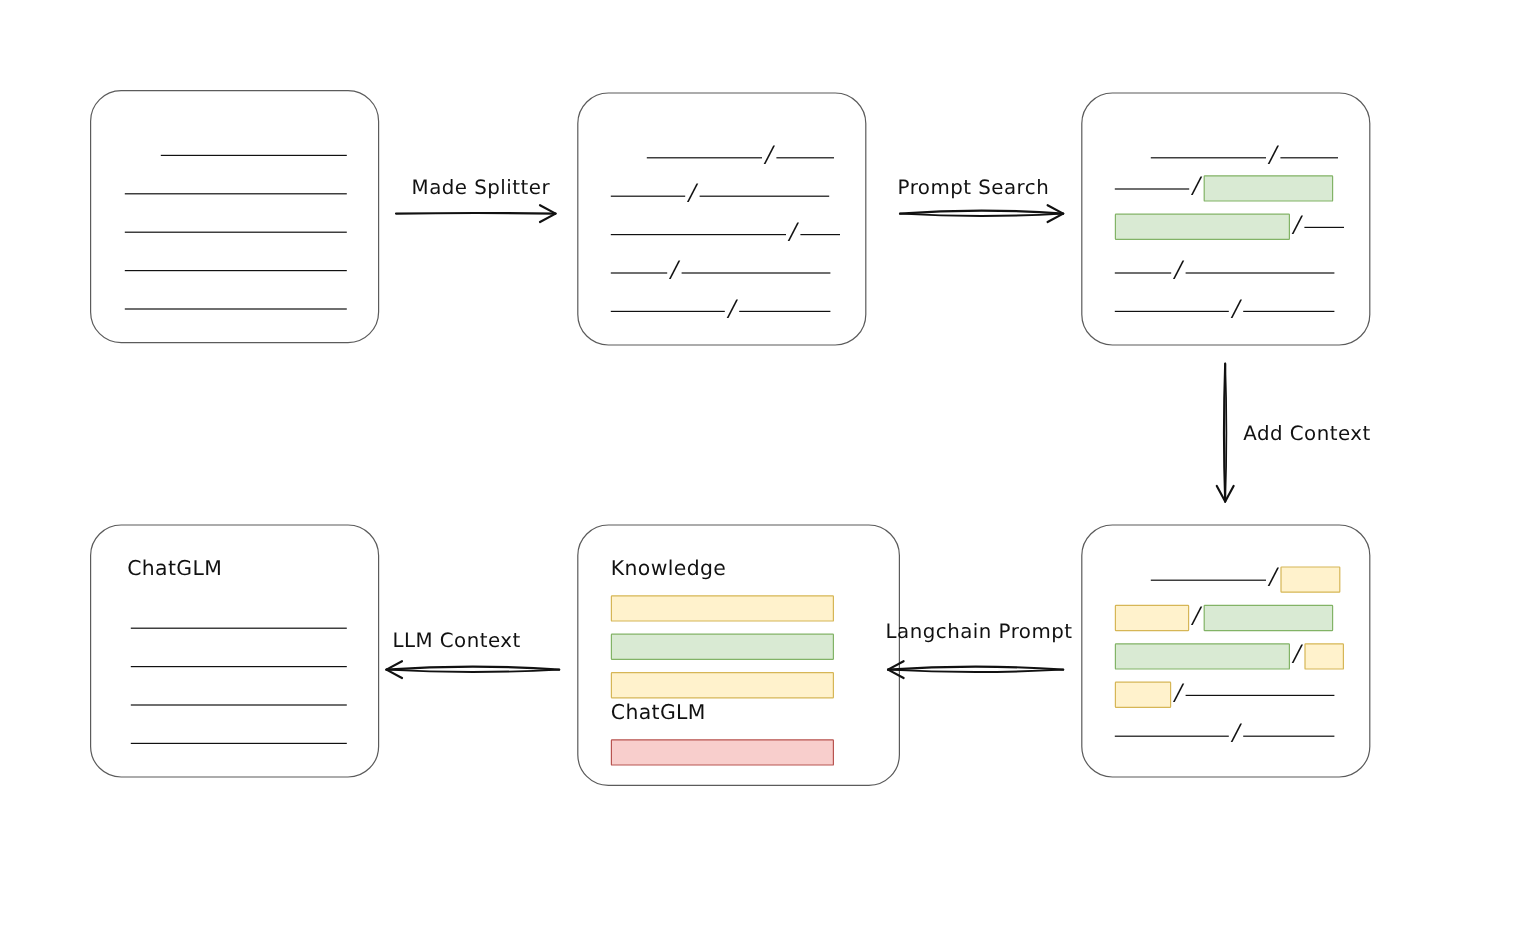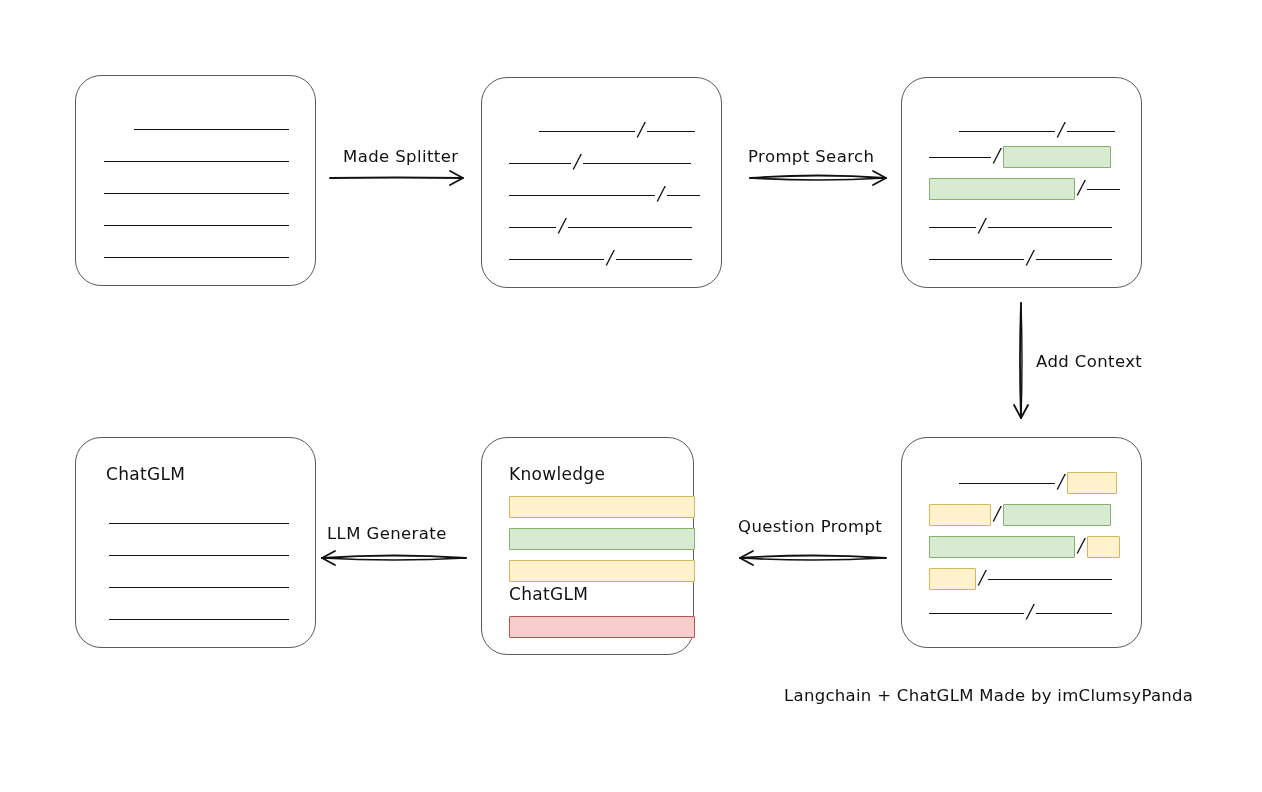--- a/index.html
+++ b/index.html
@@ -198,21 +198,21 @@
           <div class="seg" style="width: 124px;"></div>
         </div>
         <div class="row" style="left: 27px; top: 166px;">
           <div class="seg" style="width: 95px;"></div>
           <span class="slash">/</span>
           <div class="seg" style="width: 76px;"></div>
         </div>
       </div>
   </div>
 
-  <div class="card" id="card-prompt" style="left: 481px; top: 437px; width: 213px; height: 218px;">
+  <div class="card" id="card-prompt" style="left: 481px; top: 437px; width: 269px; height: 218px;">
     <div class="lines">
         <div class="card-title" style="left: 27px; top: 26px;">Knowledge</div>
         <div class="card-title" style="left: 27px; top: 146px;">ChatGLM</div>
         <div class="row" style="left: 27px; top: 60px;">
           <div class="chip yellow" style="width: 186px;"></div>
         </div>
         <div class="row" style="left: 27px; top: 92px;">
           <div class="chip green" style="width: 186px;"></div>
         </div>
         <div class="row" style="left: 27px; top: 124px;">
@@ -258,23 +258,22 @@
         <path d="M 15 10 Q 13 67.5 15 125" stroke-width="1.8" stroke-linecap="round"></path>
         <path d="M 15 10 Q 17 67.5 15 125" stroke-width="1.4" stroke-linecap="round"></path>
         <polyline points="8 112 15 125 22 112" stroke-width="1.8" stroke-linejoin="round" stroke-linecap="round"></polyline>
       </svg>
       <div class="hand" style="left: 1036px; top: 352px;">Add Context</div>
       <svg class="arrow-svg" width="176" height="34" style="left: 725px; top: 541px;">
         <path d="M 161 17 Q 88 12 15 17" stroke-width="1.8" stroke-linecap="round"></path>
         <path d="M 161 17 Q 88 21 15 17" stroke-width="1.6" stroke-linecap="round"></path>
         <polyline points="28 10 15 17 28 24" stroke-width="1.8" stroke-linejoin="round" stroke-linecap="round"></polyline>
       </svg>
-      <div class="hand" style="left: 738px; top: 517px;">Question Prompt</div>
+      <div class="hand" style="left: 738px; top: 517px;">Langchain Prompt</div>
       <svg class="arrow-svg" width="174" height="34" style="left: 307px; top: 541px;">
         <path d="M 159 17 Q 87 12 15 17" stroke-width="1.8" stroke-linecap="round"></path>
         <path d="M 159 17 Q 87 21 15 17" stroke-width="1.6" stroke-linecap="round"></path>
         <polyline points="28 10 15 17 28 24" stroke-width="1.8" stroke-linejoin="round" stroke-linecap="round"></polyline>
       </svg>
-      <div class="hand" style="left: 327px; top: 524px;">LLM Generate</div>
+      <div class="hand" style="left: 327px; top: 524px;">LLM Context</div>
     </div>
 
-  <div class="footer" style="left:784px; top:686px;">Langchain + ChatGLM Made by imClumsyPanda</div>
 </div>
 
 </body></html>

